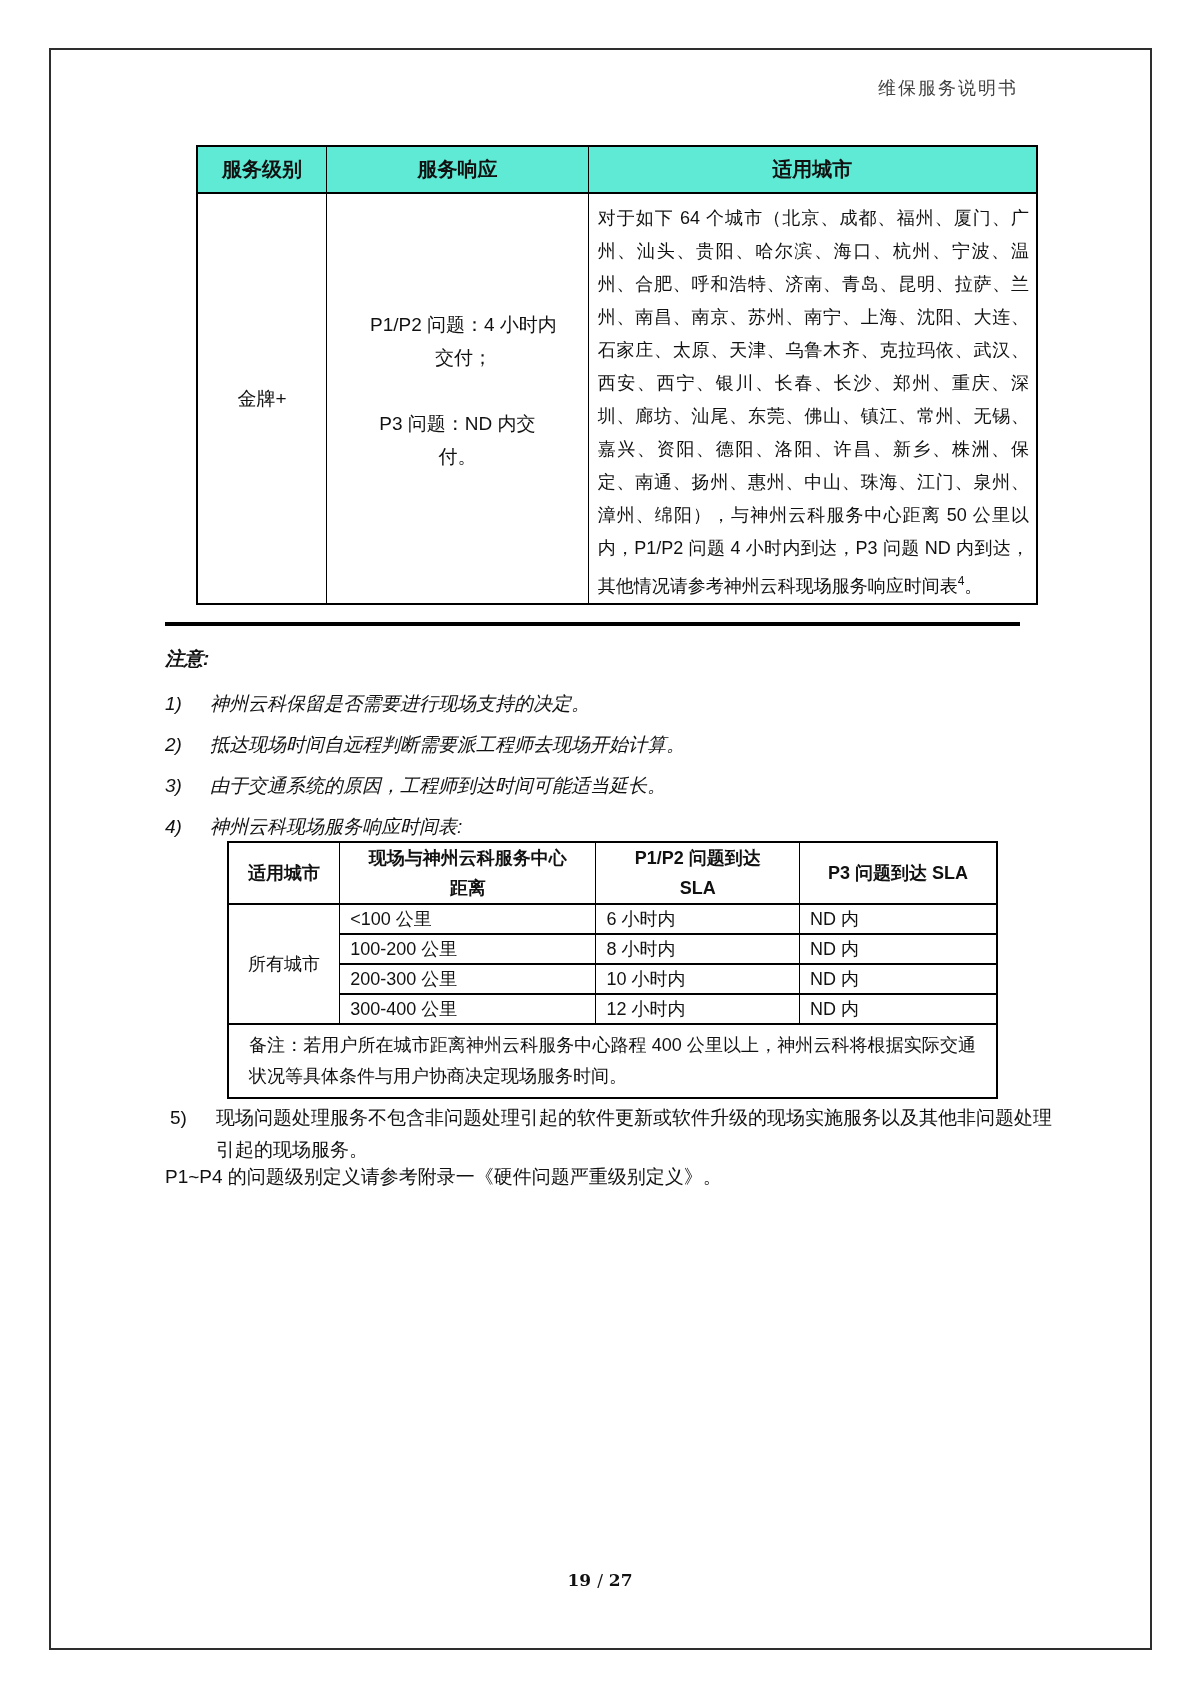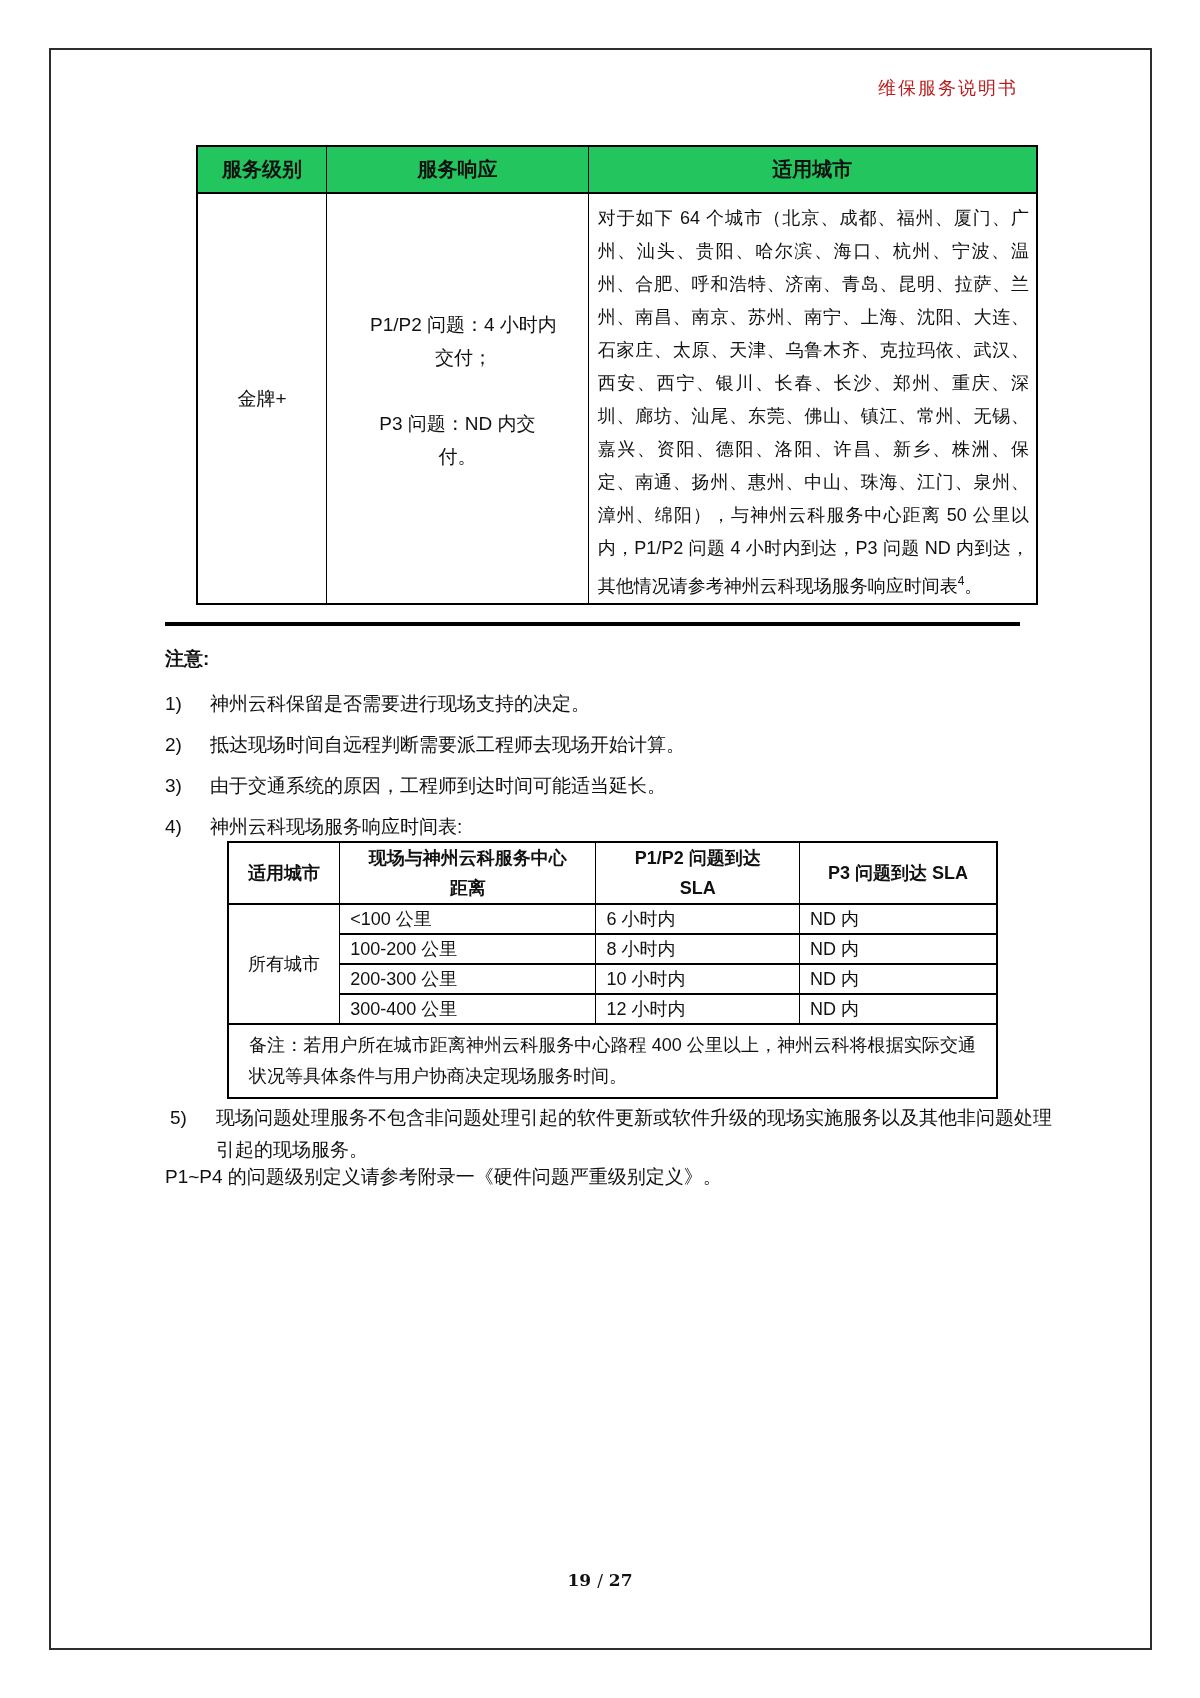--- a/index.html
+++ b/index.html
@@ -12,31 +12,31 @@
   }
   .page-border {
     position: absolute; left: 49px; top: 48px;
     width: 1103px; height: 1602px;
     border: 2px solid #2e2e2e;
   }
   .doc-header {
     position: absolute; top: 76px; left: 196px; width: 842px;
     text-align: right; padding-right: 20px;
     font-family: "DejaVu Serif", "Liberation Serif", serif;
-    font-size: 18px; letter-spacing: 2px; color: #b91c1c;
+    font-size: 18px; letter-spacing: 2px; color: #404040;
   }
 
   
   table.t1 {
     position: absolute; left: 196px; top: 145px;
     width: 842px; border-collapse: collapse;
     border: 2px solid #000;
   }
   table.t1 th {
-    background: #22c55e;
+    background: #5eead4;
     border: 1px solid #000; border-bottom: 2px solid #000;
     height: 47px; font-size: 20px; font-weight: bold; text-align: center;
   }
   table.t1 td { border: 1px solid #000; }
   td.t1-level {
     width: 130px; height: 410px;
     text-align: center; vertical-align: middle; font-size: 19px;
   }
   td.t1-response {
     width: 262px; text-align: center; vertical-align: middle;
@@ -52,21 +52,21 @@
   }
   td.t1-cities sup { font-size: 12px; }
 
   
   .rule {
     position: absolute; left: 165px; top: 622px;
     width: 855px; height: 4px; background: #000;
   }
 
   
-  .notes { position: absolute; left: 165px; top: 646px; width: 890px; }
+  .notes { position: absolute; left: 165px; top: 646px; width: 890px; font-style: italic; }
   .notes-title { font-weight: bold; font-size: 19px; margin-bottom: 20px; }
   .note-item { display: flex; font-size: 19px; line-height: 24px; margin-bottom: 17px; }
   .note-marker { width: 45px; flex: 0 0 45px; }
   .note-text { flex: 1; }
 
   
   table.t2 {
     position: absolute; left: 227px; top: 841px;
     width: 771px; border-collapse: collapse;
     border: 2px solid #000; font-size: 18px;

